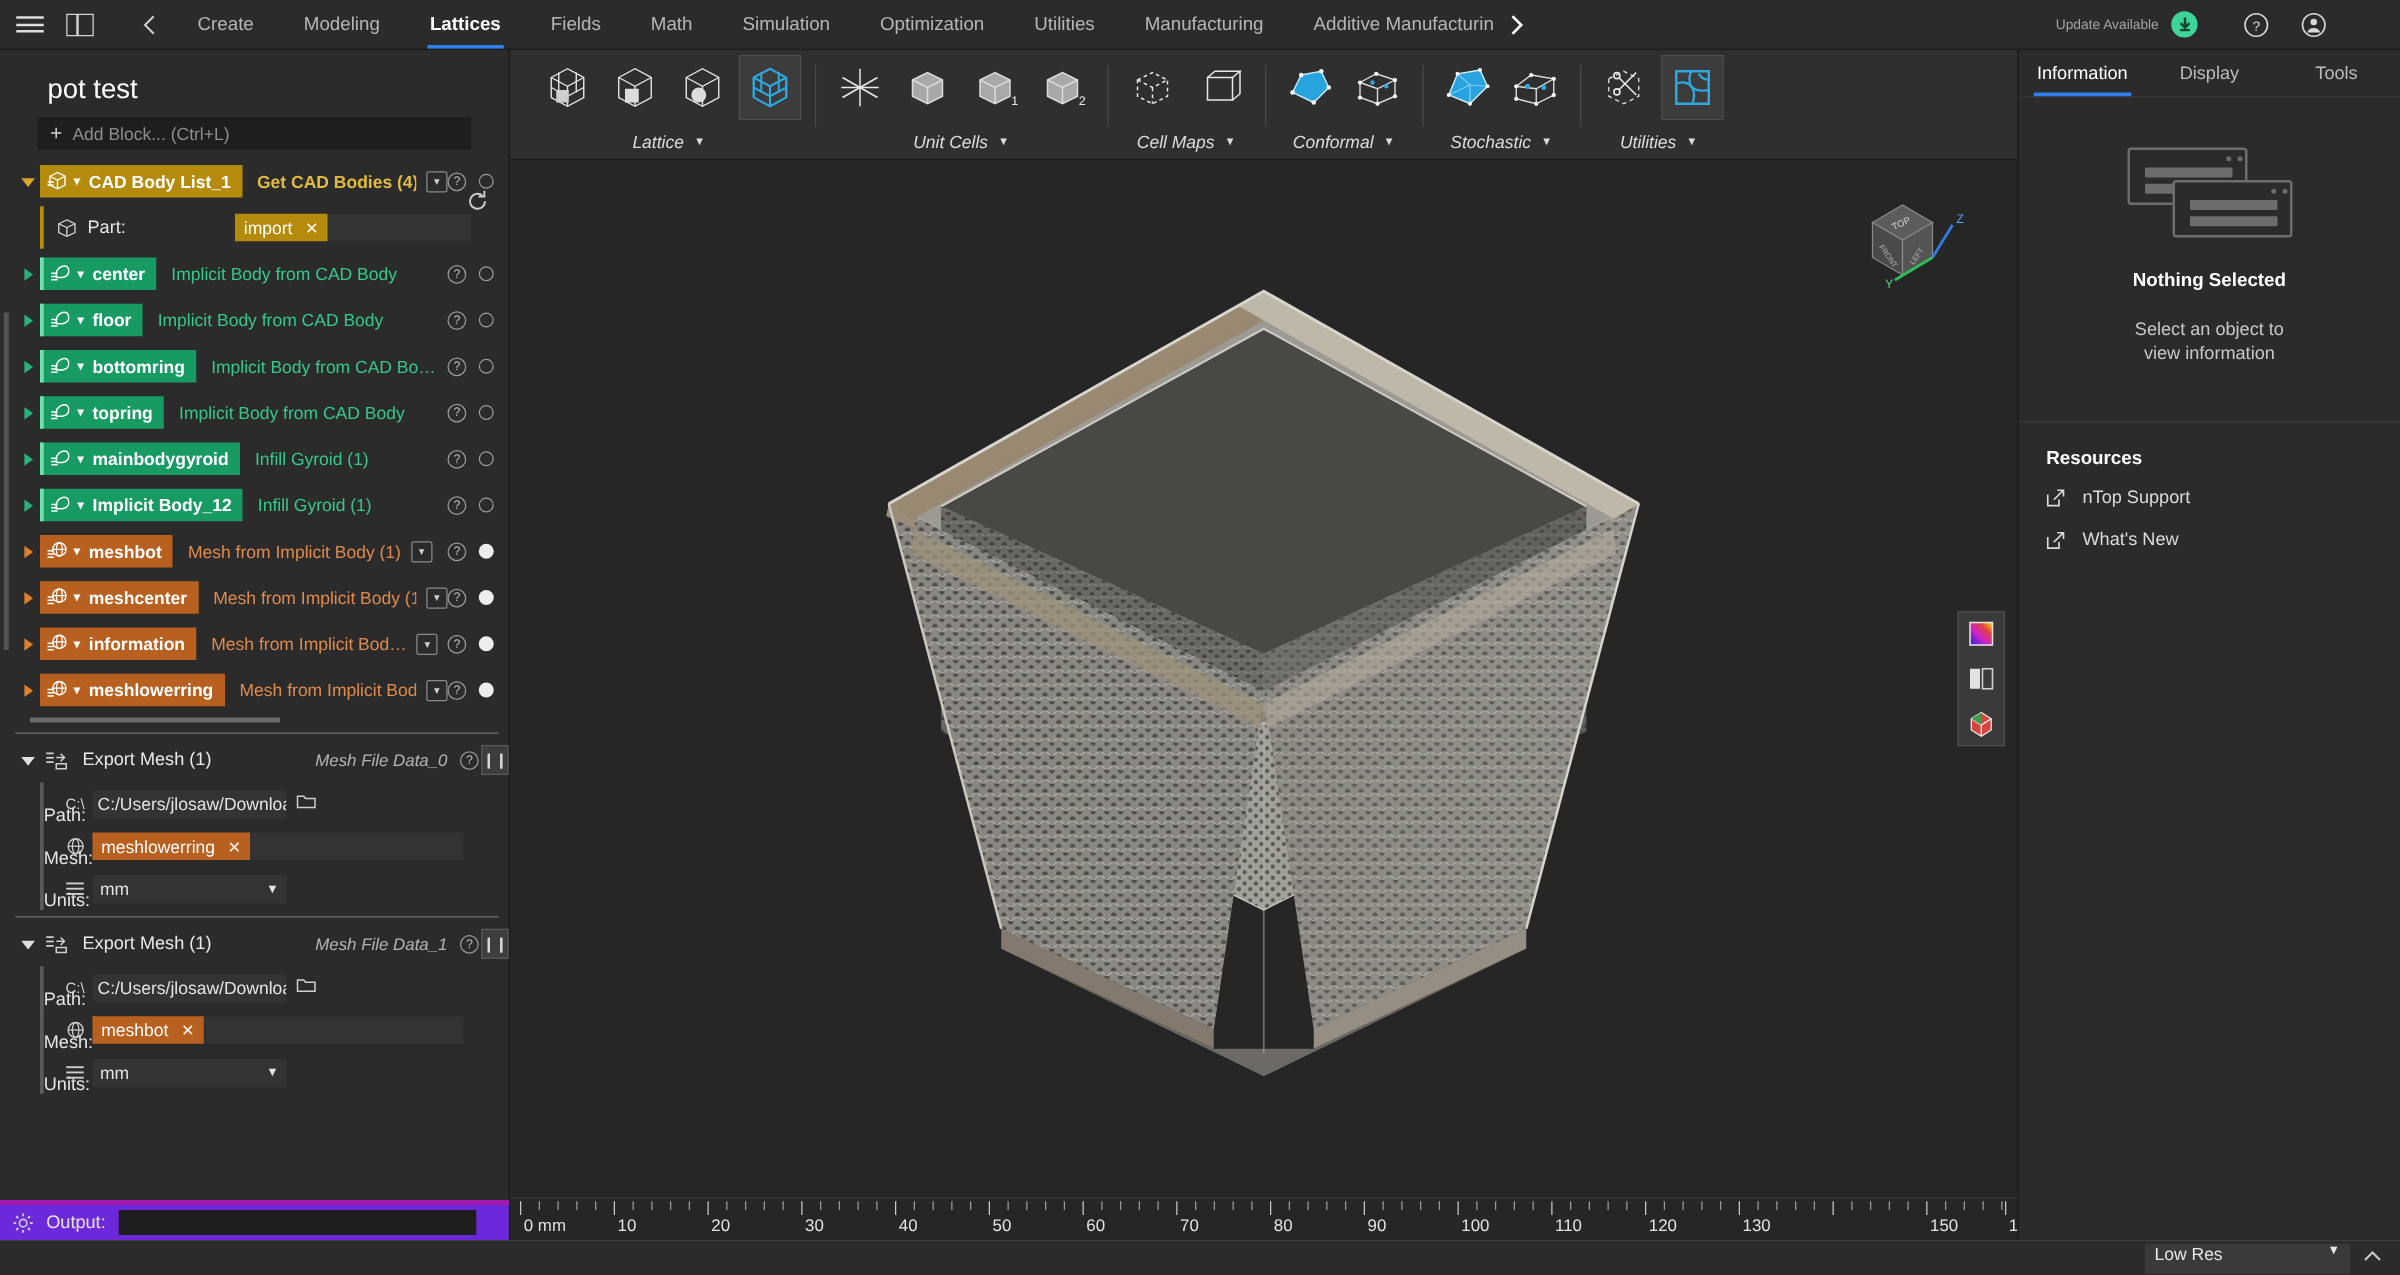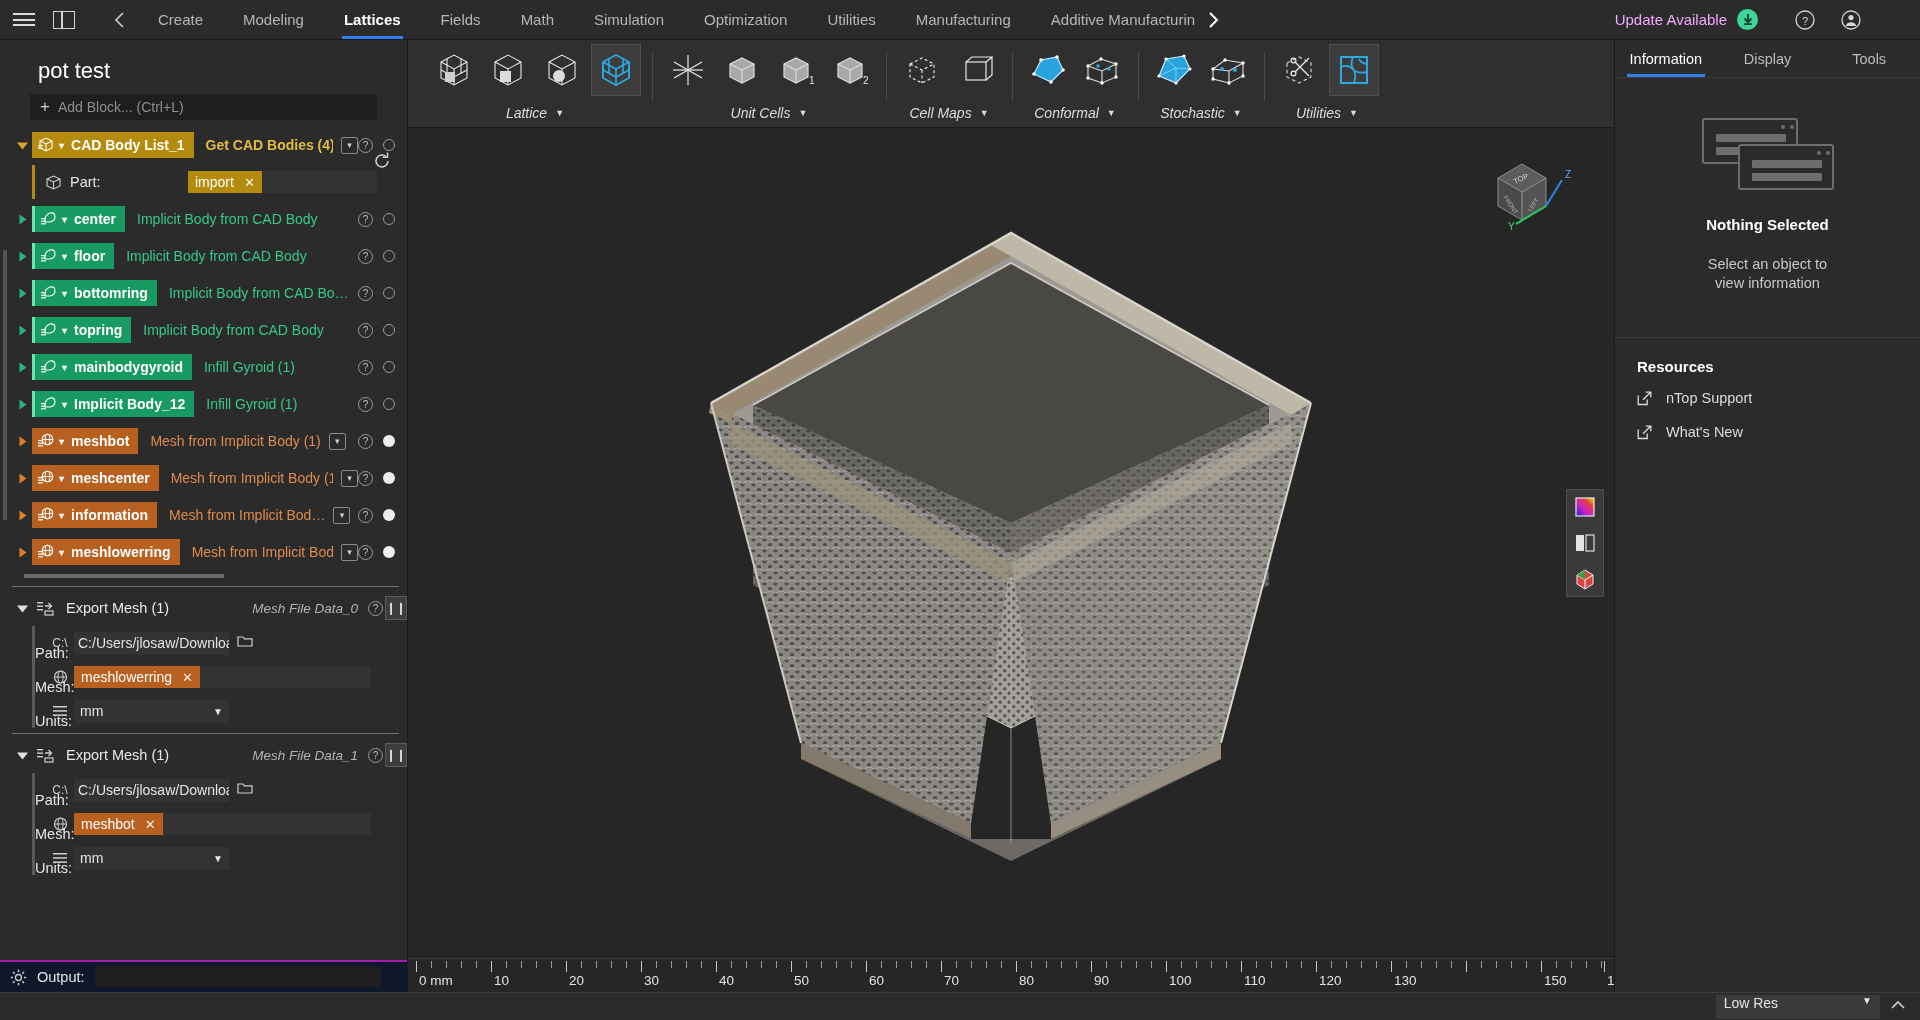--- a/index.html
+++ b/index.html
@@ -75,21 +75,21 @@
   .menu-item.active { color: #ffffff; font-weight: bold; }
   .menu-item.active::after {
     content: ""; position: absolute; left: 18px; right: 18px; bottom: 0; height: 3px;
     background: #2f80ed;
   }
   .menu-next {
     display: flex; align-items: center; color: #e4e4e4; font-size: 20px;
     padding: 0 6px; margin-left: -14px;
   }
   .menu-right { margin-left: auto; display: flex; align-items: center; padding-right: 0px; }
-  .update-text { color: #f0abfc; font-size: 15px; margin-right: 10px; text-align: center; }
+  .update-text { color: #a3a3a3; font-size: 11px; margin-right: 10px; text-align: center; }
   .dl-circle {
     width: 21px; height: 21px; border-radius: 50%; background: #3dd598;
     display: flex; align-items: center; justify-content: center; margin-right: 24px;
   }
   .icon-btn {
     width: 46px; height: 40px; display: flex; align-items: center; justify-content: center;
     color: #d7d7d7;
   }
 
   
@@ -204,22 +204,22 @@
   }
   .folder-ic { margin-left: 8px; color: #d0d0d0; }
   .selectbox {
     background: #333; height: 23px; width: 155px; display: flex; align-items: center;
     font-size: 14px; color: #e4e4e4; padding: 0 6px 0 6px;
   }
   .selectbox .arr { margin-left: auto; font-size: 10px; }
 
   
   .outputbar {
-    height: 32px; flex: 0 0 32px; background: #0f172a; display: flex; align-items: center;
-    border-top: 2px solid #a21caf; padding-left: 10px;
+    height: 32px; flex: 0 0 32px; background: #6d28d9; display: flex; align-items: center;
+    border-top: 4px solid #a21caf; padding-left: 10px;
   }
   .outputbar .gear { color: #cfcfcf; margin-right: 10px; display:flex; }
   .outputbar .olabel { font-size: 14.5px; color: #e6e6e6; margin-right: 10px; }
   .outputbar .ofield { flex: 1 1 auto; height: 20px; background: #1e1e1e; margin-right: 26px; }
 
   
   .tree-scroll {
     position: absolute; left: 3px; top: 118px; width: 4px; height: 270px; background: #555;
   }
   .tree-hscroll {

